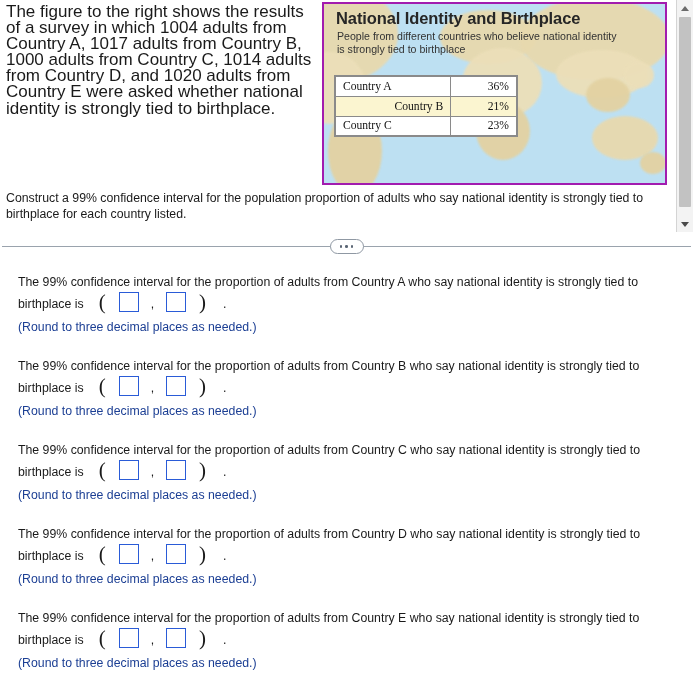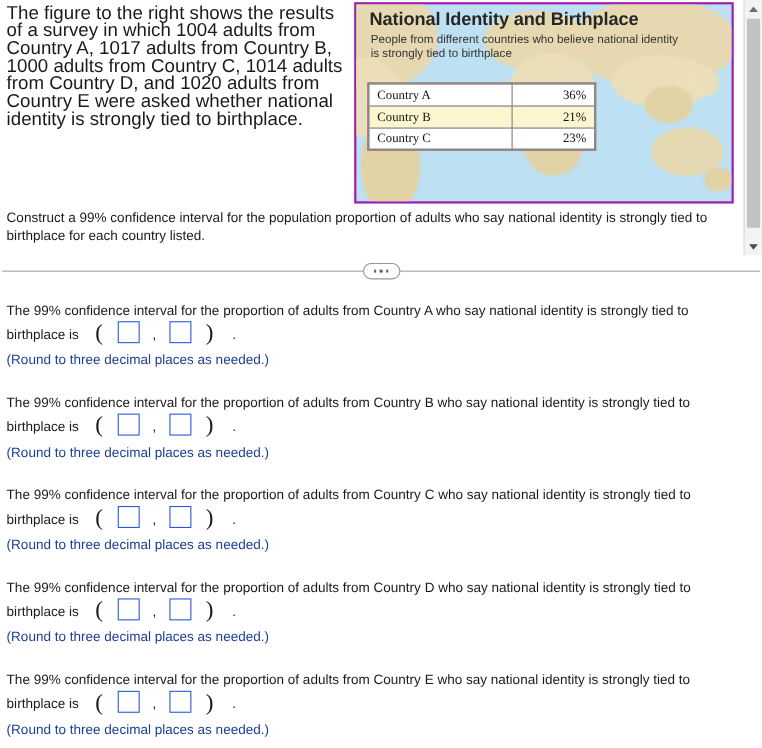--- a/index.html
+++ b/index.html
@@ -57,35 +57,35 @@
   #fig-sub {
     position: absolute; left: 13px; top: 26px;
     width: 290px;
     font-size: 10.6px; line-height: 13.2px;
     color: #333333;
   }
 
   #fig-table {
     position: absolute;
     left: 10px; top: 71px;
-    width: 208px;
+    width: 184px;
     border: 2px solid #8a8a8a;
     border-collapse: collapse;
-    background: #ef4444;
+    background: #eab308;
     font-family: "Liberation Serif", serif;
   }
   #fig-table tr { height: 20px; }
   #fig-table td {
     border: 1px solid #8a8a8a;
     font-size: 11.6px;
     color: #111111;
     padding: 0 7px;
     background: #ffffff;
   }
-  #fig-table tr.alt td { background: #fbf5d0; }
+  #fig-table tr.alt td { background: #fbf5d0; text-align: right; }
   #fig-table td.val { text-align: right; }
 
   
   #scrollbar {
     position: absolute;
     right: 0; top: 0;
     width: 17px; height: 232px;
     background: #f3f3f3;
     border-left: 1px solid #d4d4d4;
   }
@@ -136,21 +136,21 @@
   #divider-pill span {
     width: 2.5px; height: 2.5px;
     border-radius: 50%;
     background: #5b6675;
   }
 
   
   #answers {
     position: relative;
     width: 693px;
-    padding: 10px 0 0 6px;
+    padding: 10px 0 0 18px;
   }
   .answer-block { margin-bottom: 20px; }
   .ans-line {
     font-size: 12.3px;
     line-height: 20px;
     color: #1a1a1a;
   }
   .ans-line.second {
     display: flex;
     align-items: flex-start;

